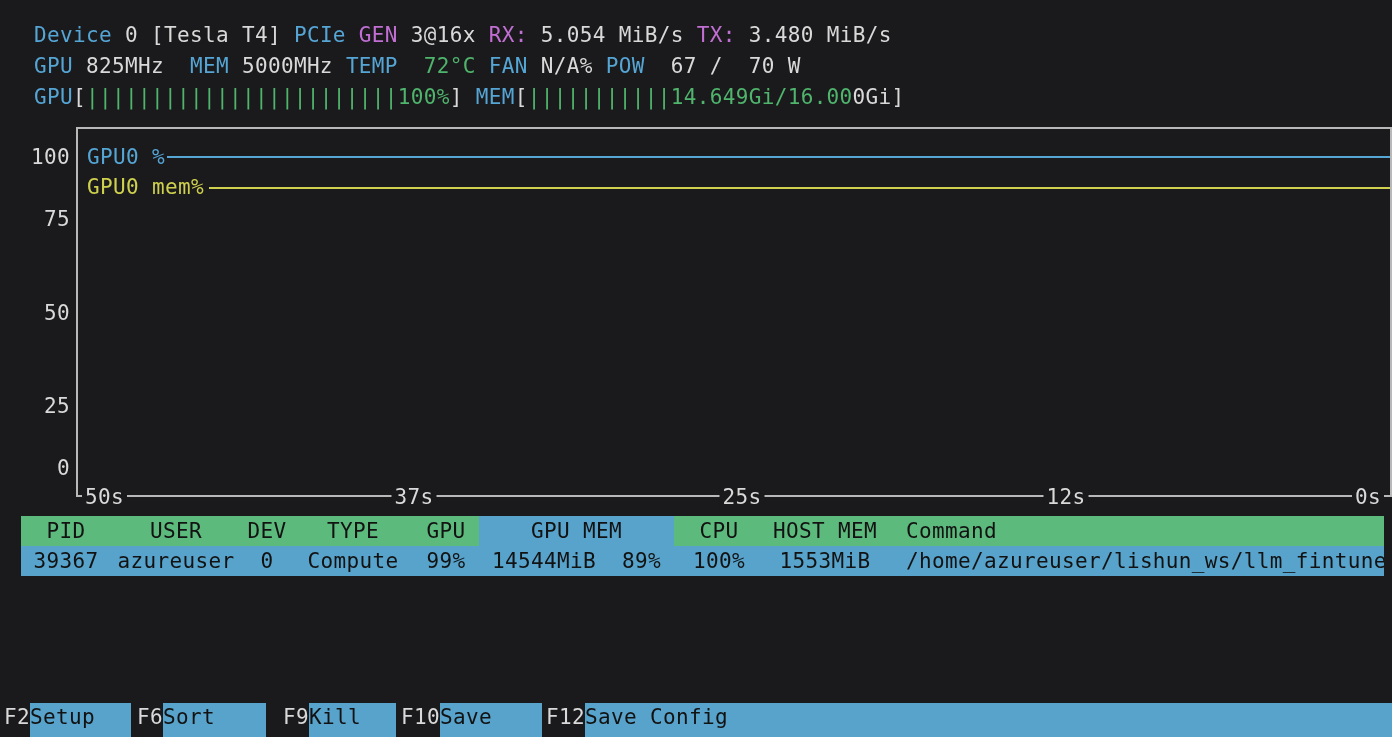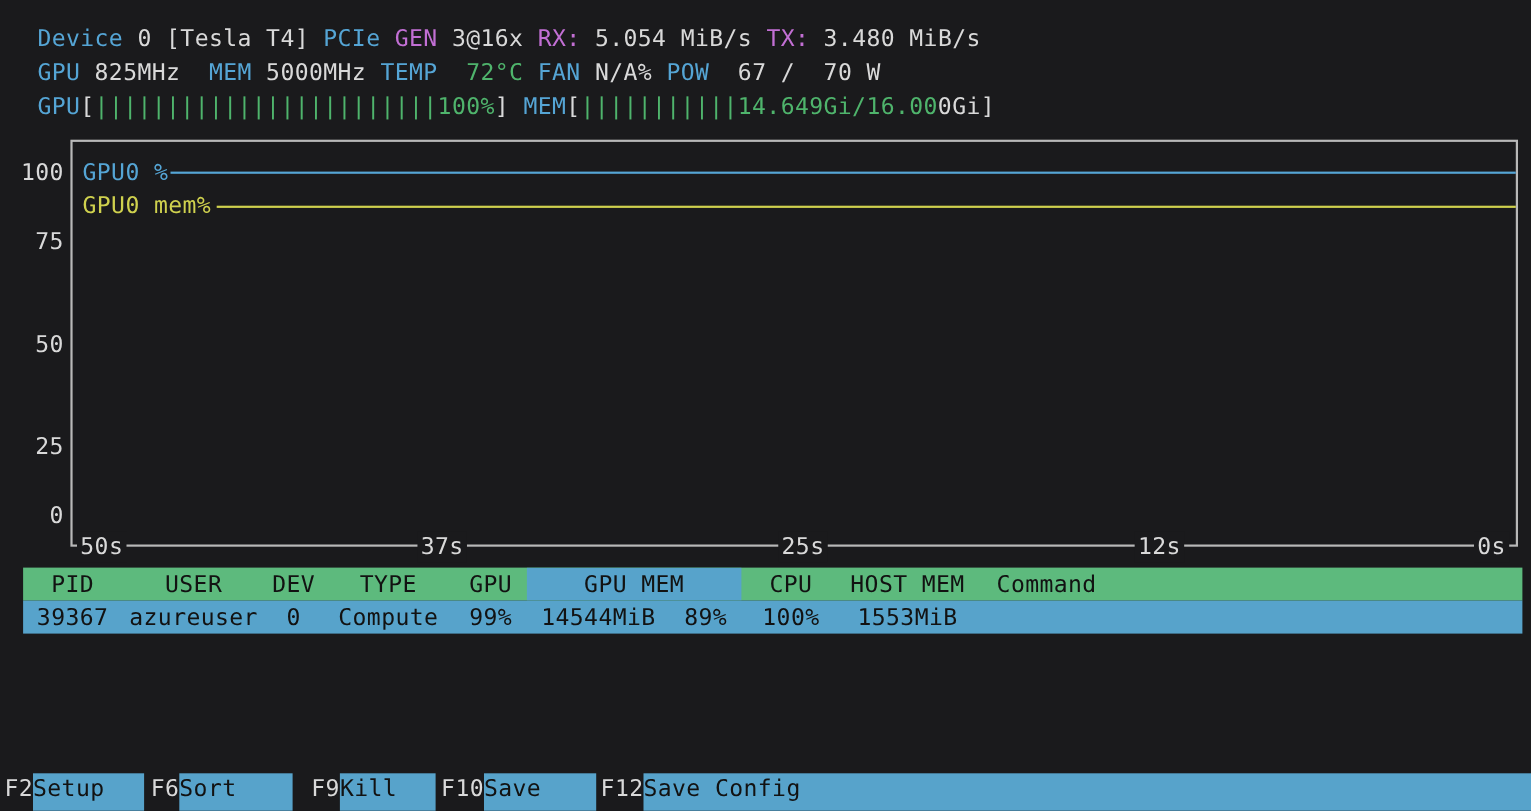--- a/index.html
+++ b/index.html
@@ -7,21 +7,21 @@
     width:1392px;height:737px;overflow:hidden;position:relative;
     background:var(--bg,#1a1a1c);
     font-family:"DejaVu Sans Mono","Liberation Mono",monospace;
     font-size:21px;color:var(--white,#d9d9d9);letter-spacing:.35px;
   }
   
   #device-lines{position:absolute;left:34px;top:19px}
   .tline{height:31px;display:flex;align-items:center;white-space:pre}
 
   
-  #chart{position:absolute;left:0;top:127px;width:1380px;height:472px}
+  #chart{position:absolute;left:12px;top:127px;width:1380px;height:472px}
   #y-axis{position:absolute;left:0;top:0;width:58px;height:100%}
   .ylab{position:absolute;right:0;height:28px;line-height:28px;text-align:right;white-space:pre}
   .yl0{top:16px}.yl1{top:78px}.yl2{top:172px}.yl3{top:265px}.yl4{top:327px}
   #plot{position:absolute;left:64px;top:0;width:1316px;height:370px;
         border:2px solid var(--axis,#b8b8b8);box-sizing:border-box}
   .lrow{position:absolute;left:9px;height:30px;line-height:30px;white-space:pre}
   .lr0{top:13px}.lr1{top:43px}
   .sline{position:absolute;height:2px;right:0}
   .sl0{left:89px}.sl1{left:131px}
   .xlab{position:absolute;top:354px;height:28px;line-height:28px;background:var(--bg,#1a1a1c);
@@ -83,21 +83,21 @@
       <div class="lrow lr0"><span class="lname" style="color: var(--blue);">GPU0 %</span></div>
       <div class="sline sl0" style="background: var(--blue); top: 27px;"></div>
       <div class="lrow lr1"><span class="lname" style="color: var(--yellow);">GPU0 mem%</span></div>
       <div class="sline sl1" style="background: var(--yellow); top: 58px;"></div>
     </div>
 </div>
 
 <div id="ptable">
   <div class="trow thead" id="thead"><span class="tcell">PID</span><span class="tcell">USER</span><span class="tcell">DEV</span><span class="tcell">TYPE</span><span class="tcell">GPU</span><span class="tcell sorted">GPU MEM</span><span class="tcell">CPU</span><span class="tcell">HOST MEM</span><span class="tcell">Command</span></div>
   <div id="tbody">
-      <div class="trow tdata"><span class="tcell">39367</span><span class="tcell">azureuser</span><span class="tcell">0</span><span class="tcell">Compute</span><span class="tcell">99%</span><span class="tcell">14544MiB  89%</span><span class="tcell">100%</span><span class="tcell">1553MiB</span></div>
+      <div class="trow tdata"><span class="tcell">39367</span><span class="tcell">azureuser</span><span class="tcell">0</span><span class="tcell">Compute</span><span class="tcell">99%</span><span class="tcell">14544MiB  89%</span><span class="tcell">100%</span><span class="tcell">1553MiB</span><span class="tcell">/home/azureuser/lishun_ws/llm_fintune</span></div>
     </div>
 </div>
 
 <div id="footer">
     <span class="fkey fk0">F2</span>
     <span class="fbtn fb0">Setup</span>
     <span class="fkey fk1">F6</span>
     <span class="fbtn fb1">Sort</span>
     <span class="fkey fk2">F9</span>
     <span class="fbtn fb2">Kill</span>

